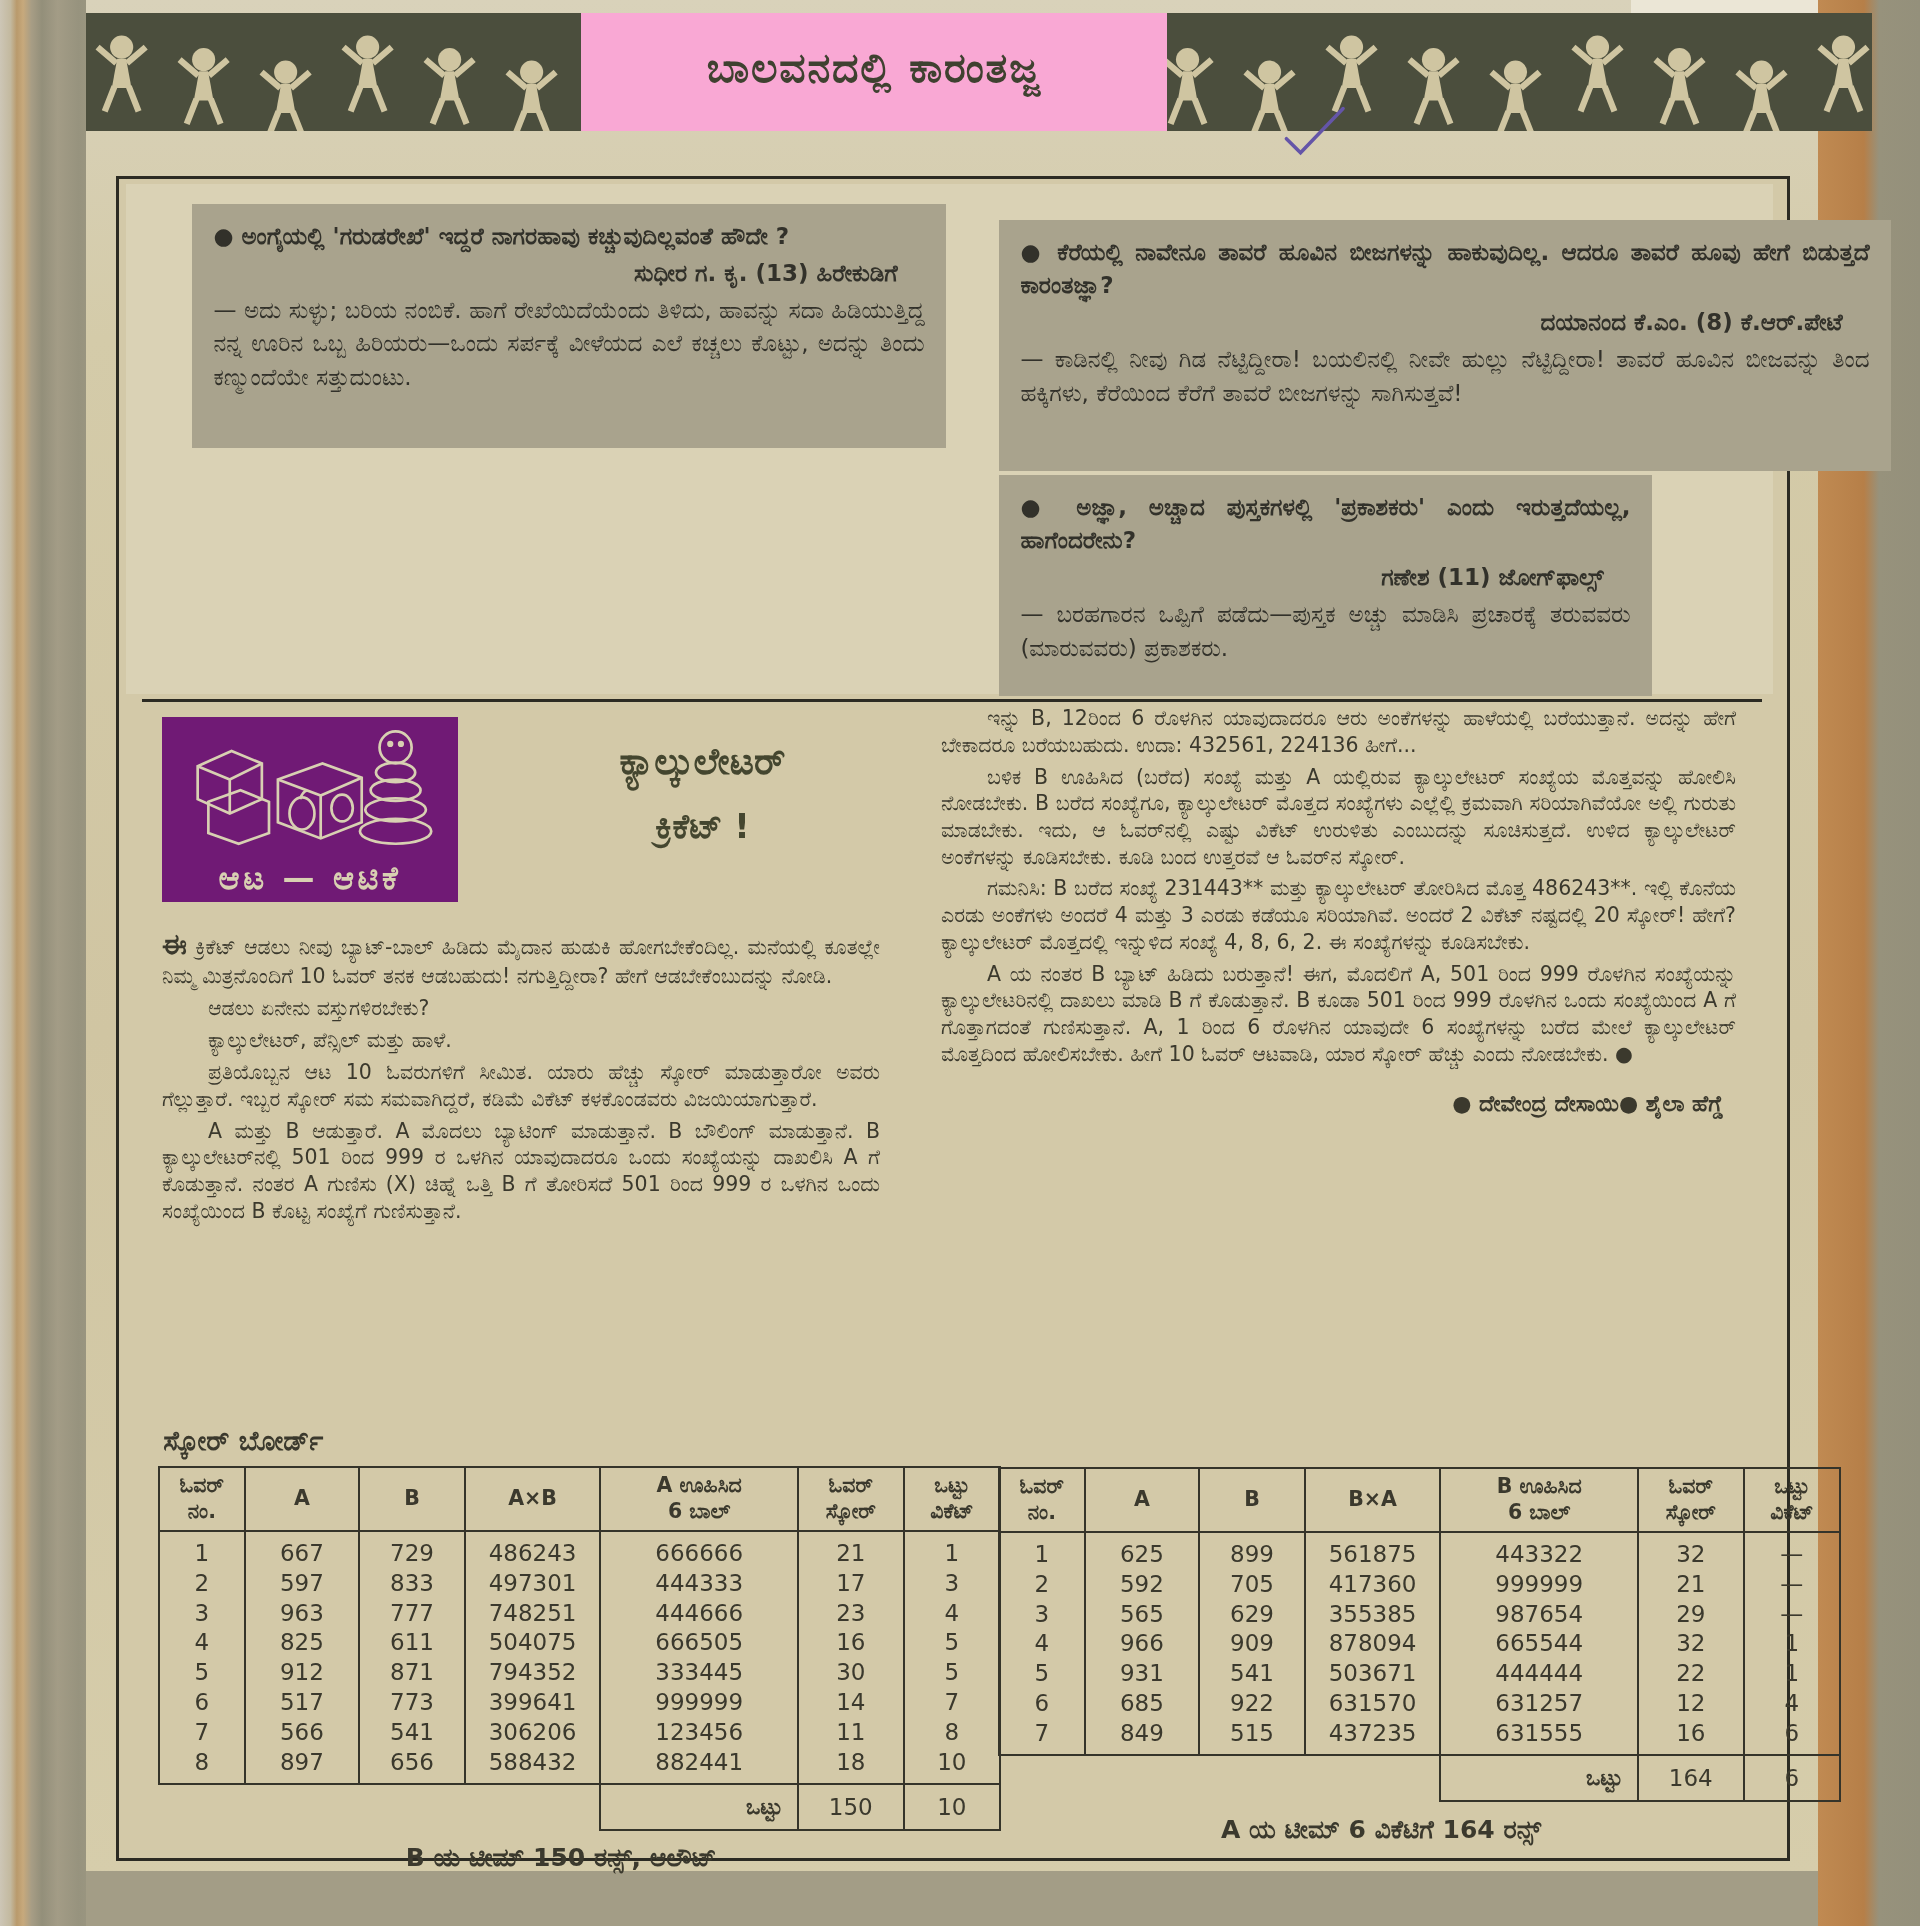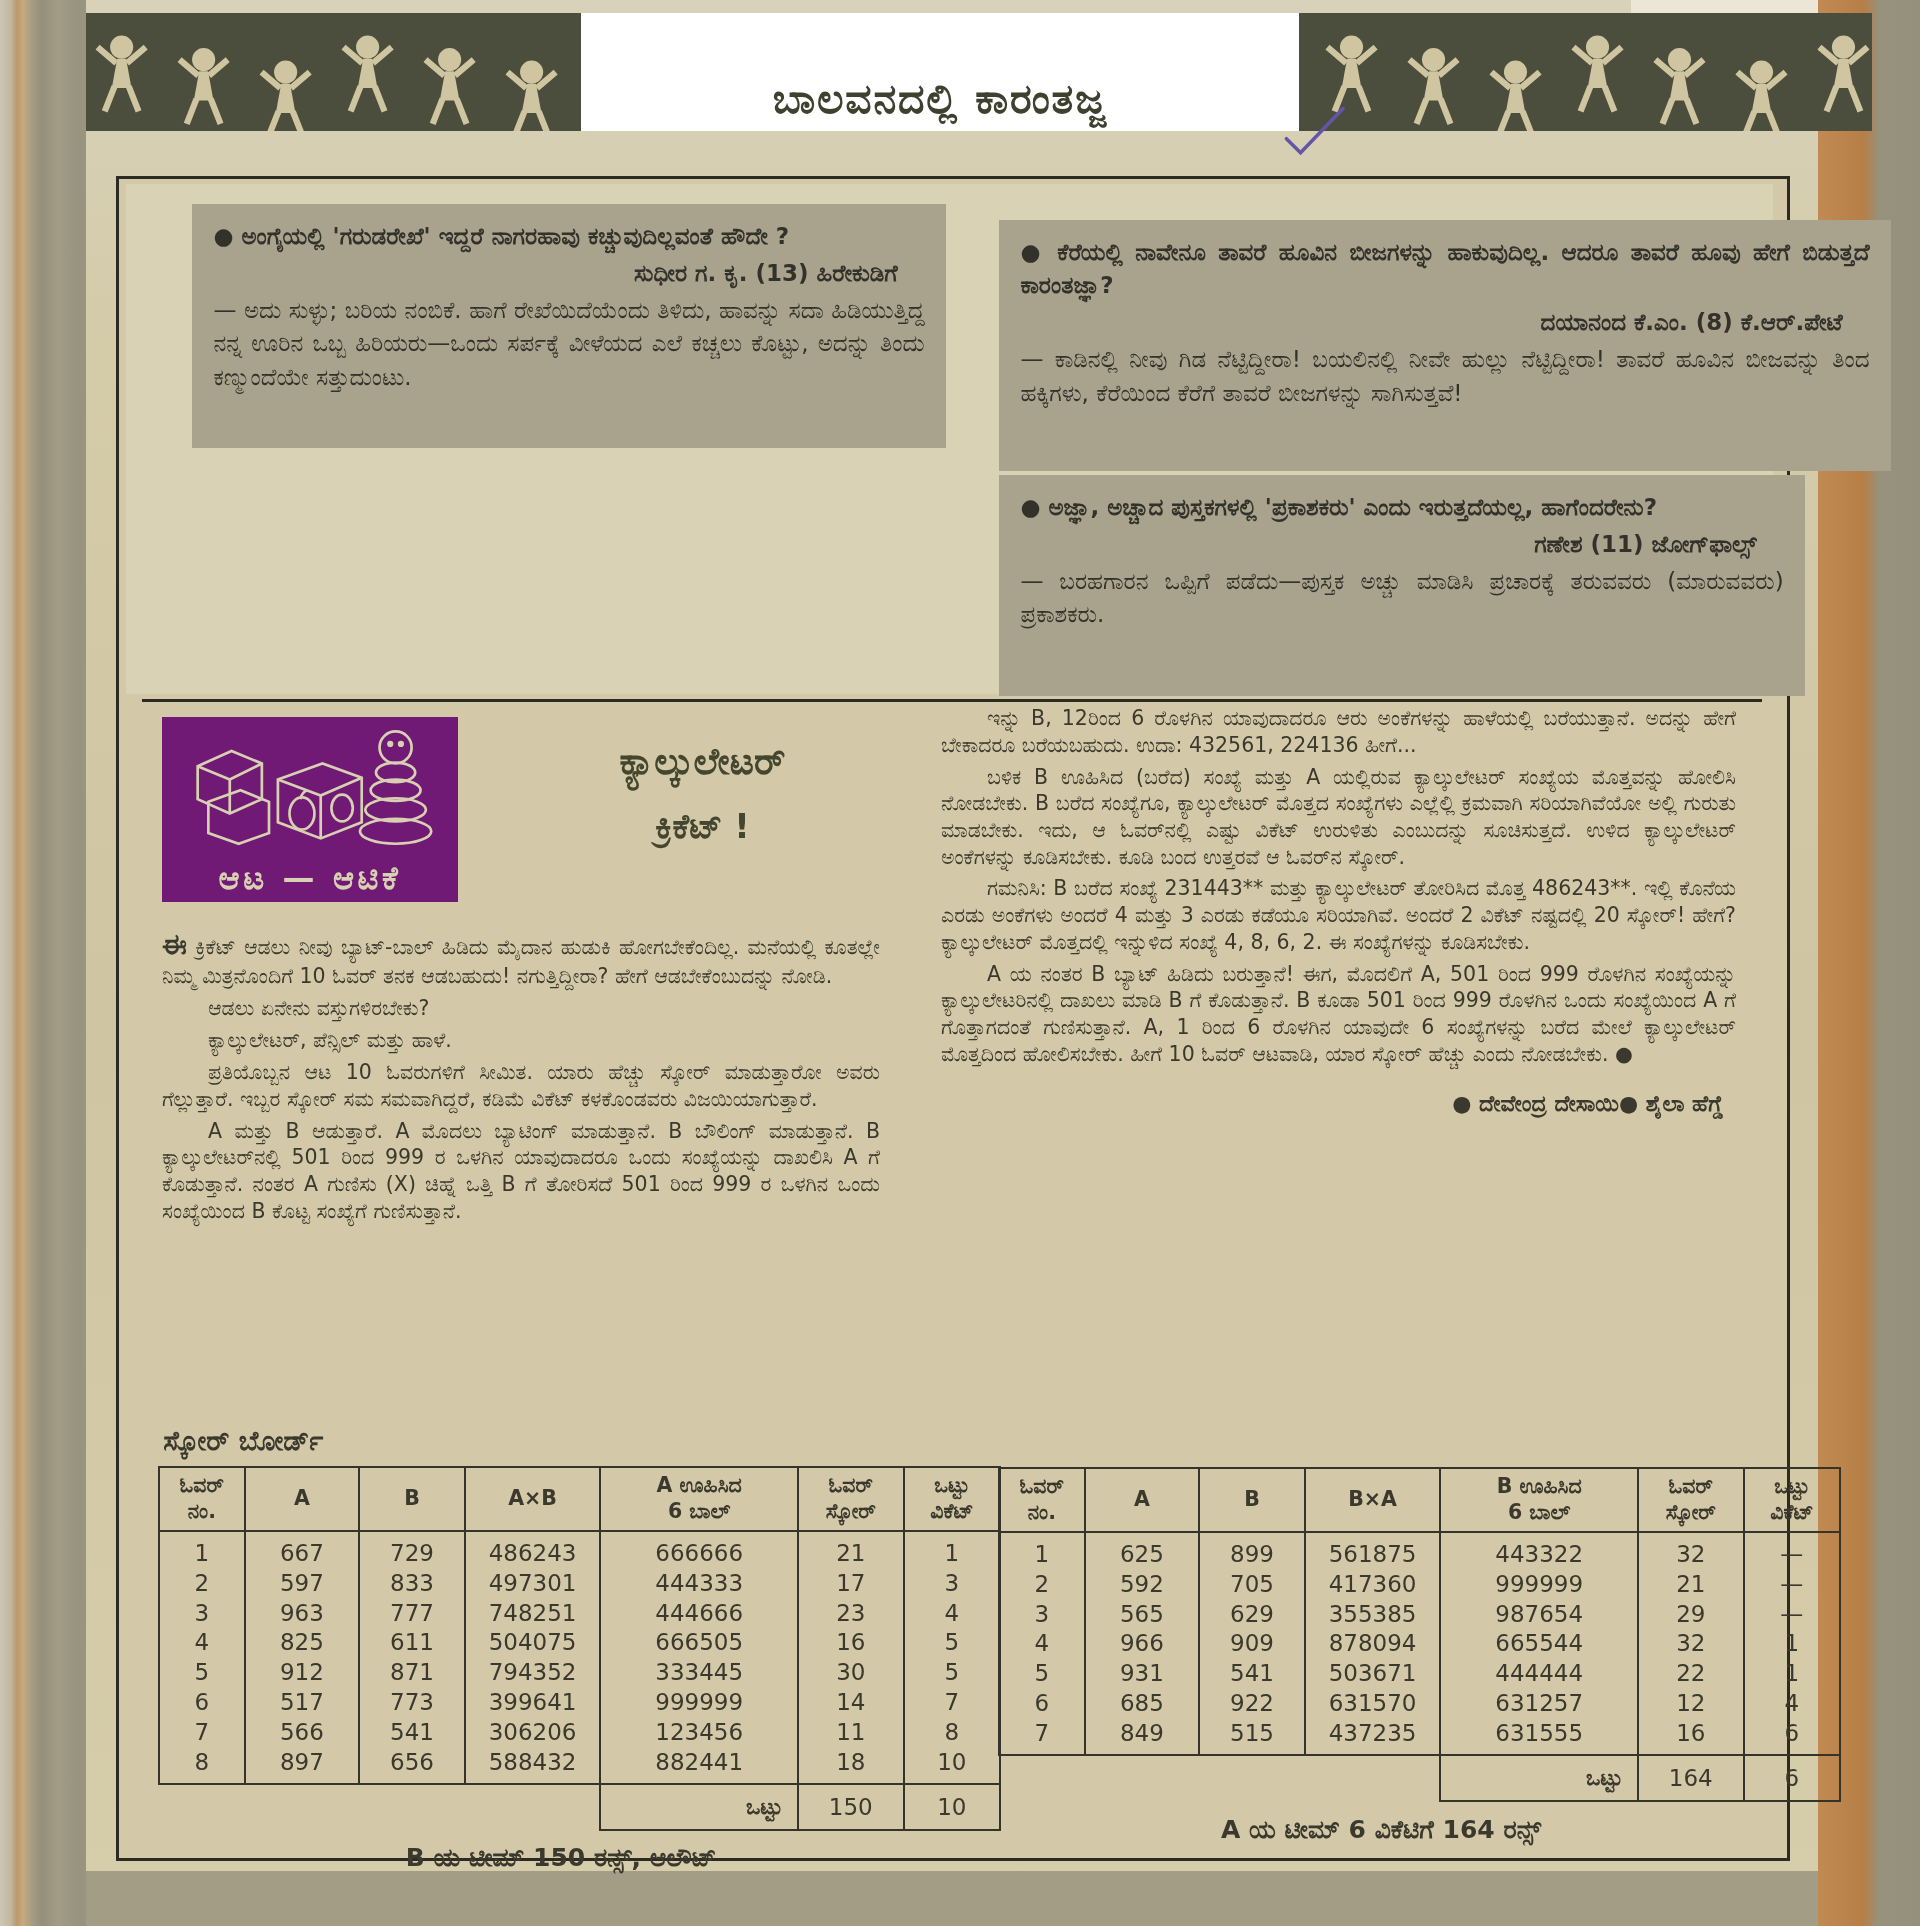--- a/index.html
+++ b/index.html
@@ -12,40 +12,40 @@
   .paper{position:absolute;left:86px;top:0;width:1732px;height:1878px;
     background:linear-gradient(180deg,#d9d2ba 0%,#d4cba9 18%,#d0c5a2 55%,#d6cdab 100%);}
   .right-page-edge{position:absolute;right:0;top:0;width:102px;height:100%;
     background:linear-gradient(90deg,#c08a52 0%,#b67f48 45%,#97927c 60%,#94907b 100%);}
   .corner-light{position:absolute;right:102px;top:0;width:187px;height:46px;background:#ebe6d6;}
   .bottom-strip{position:absolute;left:86px;top:1871px;width:1732px;height:55px;background:#a39d86;}
 
   
   .band{position:absolute;left:86px;top:12.5px;width:1786px;height:118px;background:#4b4e3d;}
   .band svg{display:block;}
-  .band-gap{position:absolute;left:495px;top:0px;width:718px;height:118px;background:#ffffff;
-    display:flex;align-items:flex-end;justify-content:center;}
+  .band-gap{position:absolute;left:495px;top:0px;width:586px;height:118px;background:#f9a8d4;
+    display:flex;align-items:center;justify-content:center;}
   .masthead{font-size:41px;font-weight:bold;color:#3f4130;letter-spacing:1.8px;padding-bottom:7.1px;}
 
   
   .checkmark{position:absolute;left:1281px;top:105px;}
 
   
   .frame{position:absolute;left:116px;top:176px;width:1668px;height:1679px;
     border:3.6px solid #2c2b23;background:#d3c9a8;}
   .qa-paper{position:absolute;left:7.1px;top:5.3px;width:1647px;height:510px;background:#dad2b5;}
   .qa-box{position:absolute;background:#a9a38d;color:#32312a;font-size:23px;line-height:1.45;
     padding:16px 21.4px;box-sizing:border-box;text-align:justify;}
   .qa-box p{margin:0;}
   .qa-box .q{font-weight:bold;}
   .qa-box .who{font-weight:bold;text-align:right;margin:3.6px 27px 3.6px 0;}
   .qa-1{left:73px;top:25px;width:754px;height:244px;}
   .qa-2{left:880px;top:41px;width:892px;height:251px;}
   .qa-3{left:73px;top:296px;width:754px;height:212px;}
-  .qa-4{left:880px;top:296px;width:806px;height:221px;}
+  .qa-4{left:880px;top:296px;width:653px;height:221px;}
   .divider{position:absolute;left:23px;top:520px;width:1620px;height:2.7px;background:#2c2b23;}
 
   
   .logo{position:absolute;left:43px;top:538px;width:296px;height:185px;background:#701a75;}
   .logo-label{position:absolute;left:0;bottom:5.3px;width:100%;text-align:center;
     font-size:32px;font-weight:bold;color:#d8d0b2;letter-spacing:3.6px;}
   .art-title{position:absolute;left:374px;top:561px;width:419px;text-align:center;color:#44462f;}
   .art-title .t1{font-size:37px;font-weight:bold;margin:0;}
   .art-title .t2{font-size:34px;font-weight:bold;margin:23px 0 0 0;}
   .col{position:absolute;font-size:20.5px;line-height:1.3;text-align:justify;color:#3b392d;}

